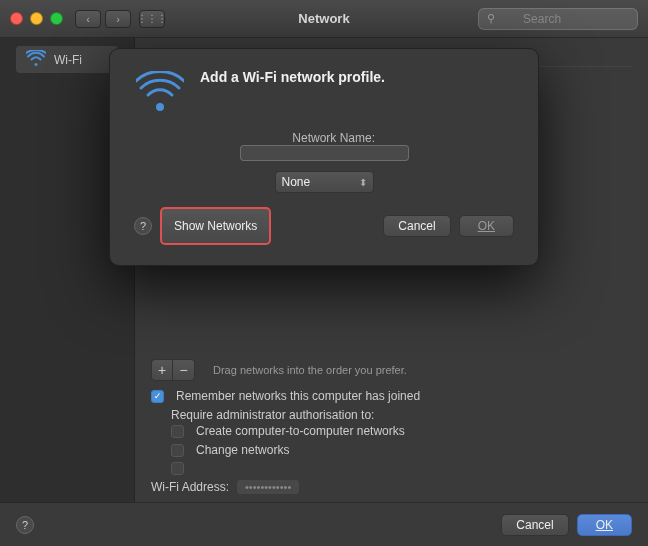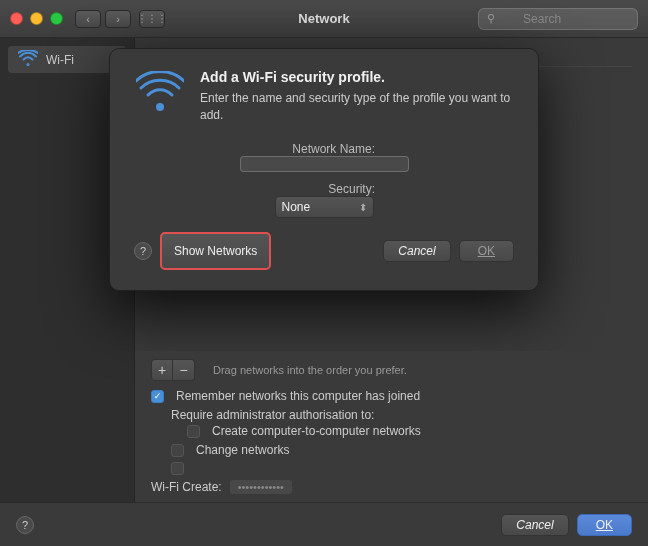--- a/index.html
+++ b/index.html
@@ -118,21 +118,21 @@
       display: flex;
       height: calc(546px - 38px - 44px);
       background: #3a3a3a;
     }
 
     
     .sidebar {
       width: 135px;
       background: #2e2e2e;
       border-right: 1px solid #252525;
-      padding: 8px 8px;
+      padding: 8px 16px;
       display: flex;
       flex-direction: column;
     }
 
     .sidebar-item {
       padding: 4px 10px;
       color: #ccc;
       font-size: 12px;
       cursor: pointer;
       display: flex;
@@ -345,21 +345,20 @@
       padding: 3px 14px;
       background: linear-gradient(to bottom, #555, #484848);
       border: 1px solid #333;
       border-radius: 5px;
       color: #eee;
       font-size: 12px;
       cursor: pointer;
       height: 22px;
       display: flex;
       align-items: center;
-      font-style: italic;
     }
 
     .btn-ok {
       padding: 3px 18px;
       background: linear-gradient(to bottom, #555, #484848);
       border: 1px solid #333;
       border-radius: 5px;
       color: #999;
       font-size: 12px;
       cursor: pointer;
@@ -536,32 +535,30 @@
     <div class="modal-header">
       <div class="wifi-icon-large">
         <svg class="wifi-svg" viewBox="0 0 48 40">
           <circle cx="24" cy="36" r="4" fill="#4a90d9"></circle>
           <path d="M12 24c3.3-3.3 7.5-5.2 12-5.2s8.7 1.9 12 5.2" stroke="#4a90d9" stroke-width="3" fill="none" stroke-linecap="round"></path>
           <path d="M5 17C9.7 12.3 16.5 9.3 24 9.3s14.3 3 19 7.7" stroke="#4a90d9" stroke-width="3" fill="none" stroke-linecap="round"></path>
           <path d="M0 10C6 4 14.5.5 24 .5S42 4 48 10" stroke="#4a90d9" stroke-width="3" fill="none" stroke-linecap="round"></path>
         </svg>
       </div>
       <div class="modal-title-block">
-        <div class="modal-title">Add a Wi-Fi security profile.</div>
-        <div class="modal-subtitle">Enter the name and security type of the profile you want to add.</div>
+        <div class="modal-title">Add a Wi-Fi network profile.</div>
       </div>
     </div>
 
     <div class="form-row">
       <span class="form-label">Network Name:</span>
       <input class="form-input" type="text" style="">
     </div>
 
     <div class="form-row">
-      <span class="form-label">Security:</span>
       <div class="select-wrapper">
         <select>
           <option>None</option>
           <option>WPA2 Personal</option>
           <option>WPA3 Personal</option>
           <option>WPA Enterprise</option>
         </select>
         <span class="select-arrow">⬍</span>
       </div>
     </div>
@@ -588,34 +585,34 @@
 
   <div class="checkbox-row">
     <div class="cb checked"></div>
     <span>Remember networks this computer has joined</span>
   </div>
 
   <div class="checkbox-row" style="margin-bottom:2px;">
     <span style="color:#ccc;font-size:12px;margin-left:20px;">Require administrator authorisation to:</span>
   </div>
 
-  <div class="checkbox-row" style="margin-left:36px;">
+  <div class="checkbox-row" style="margin-left:20px;">
     <div class="cb-sub"></div>
     <span>Create computer-to-computer networks</span>
   </div>
   <div class="checkbox-row" style="margin-left:20px;">
     <div class="cb-sub"></div>
     <span>Change networks</span>
   </div>
   <div class="checkbox-row" style="margin-left:20px;">
     <div class="cb-sub"></div>
   </div>
 
   <div class="address-row">
-    <span>Wi-Fi Create:</span>
+    <span>Wi-Fi Address:</span>
     <span class="address-value">••••••••••••</span>
   </div>
 </div>
 
 <div class="bottom-bar">
   <div class="help-btn">?</div>
   <div style="flex:1;"></div>
   <div class="btn-cancel" style="margin-right:8px;">Cancel</div>
   <div class="btn-ok" style="color:#eee; background:linear-gradient(to bottom,#5a8ad9,#4a7ac9); border-color:#3a6ab9;">OK</div>
 </div>

